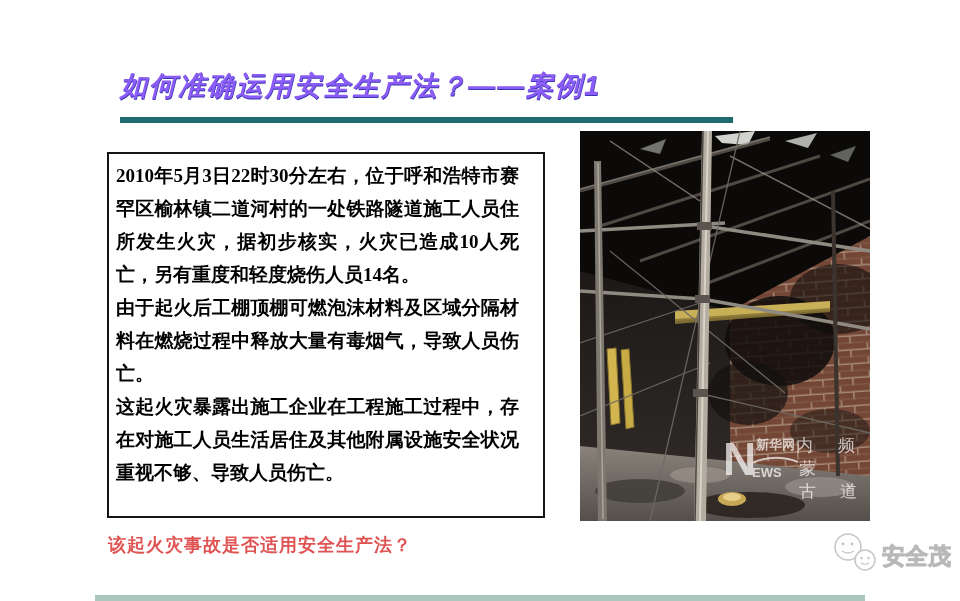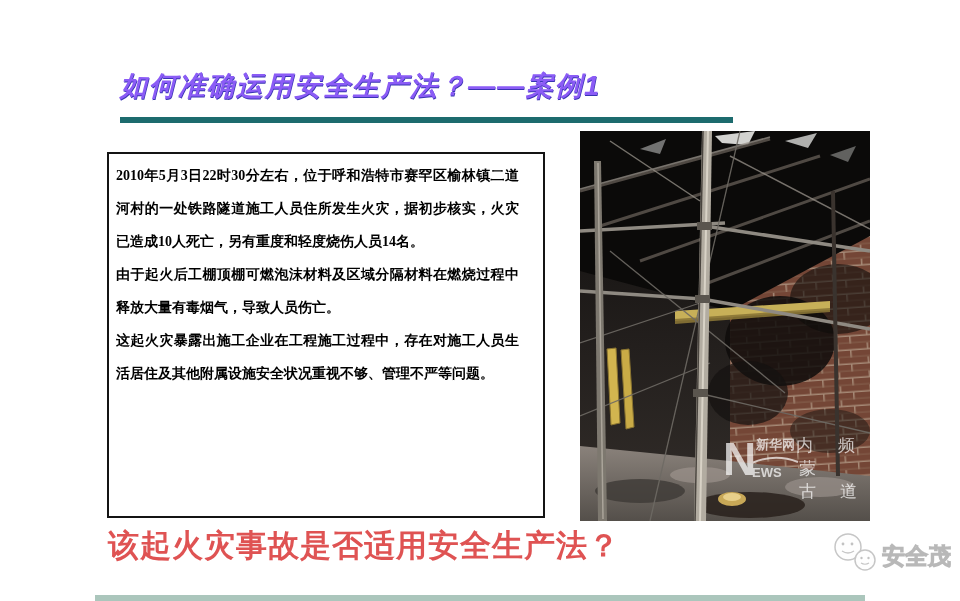--- a/index.html
+++ b/index.html
@@ -5,45 +5,45 @@
   html,body{margin:0;padding:0;background:#888;}
   .slide{position:relative;width:960px;height:601px;background:#ffffff;overflow:hidden;
          font-family:"Liberation Sans",sans-serif;margin:0 auto;}
   .page-title{position:absolute;left:120px;top:68px;width:720px;
          font-size:27px;font-weight:bold;font-style:italic;letter-spacing:2px;
          color:#8b5cf6;text-shadow:0.6px 0.6px 0 #3834b2;white-space:nowrap;}
   .title-underline{position:absolute;left:120px;top:117px;width:613px;height:6px;background:#1d6b6e;}
   .case-textbox{position:absolute;left:107px;top:152px;width:438px;height:366px;
          border:2px solid #141414;box-sizing:border-box;padding:5px 24px 0 7px;
          font-family:"Liberation Serif","DejaVu Serif",serif;font-weight:bold;
-         font-size:14px;line-height:33px;color:#000;overflow:hidden;}
+         font-size:19px;line-height:33px;color:#000;overflow:hidden;}
   .case-textbox p{margin:0;text-align:justify;}
   .photo-frame{position:absolute;left:580px;top:131px;width:290px;height:390px;background:#15120f;}
   .questions{position:absolute;left:108px;top:531px;width:840px;
-         font-size:31px;font-weight:bold;color:#df5353;line-height:29px;
+         font-size:18px;font-weight:bold;color:#df5353;line-height:29px;
          letter-spacing:1px;white-space:nowrap;}
   .questions .q-line{margin:0;}
   .bottom-accent-bar{position:absolute;left:95px;top:595px;width:770px;height:6px;
          background:#8fb3a6;opacity:0.75;}
   .brand-watermark{position:absolute;left:826px;top:531px;width:130px;height:50px;opacity:0.92;}
   .brand-name-text{fill:#ffffff;stroke:#b3b3b3;stroke-width:1px;
          font-family:"Liberation Sans",sans-serif;font-size:23px;font-weight:bold;}
 </style>
 </head>
 <body>
 
 <div class="slide">
 
   <div class="page-title">如何准确运用安全生产法？——案例1</div>
   <div class="title-underline"></div>
 
   <div class="case-textbox">
     <p>2010年5月3日22时30分左右，位于呼和浩特市赛罕区榆林镇二道河村的一处铁路隧道施工人员住所发生火灾，据初步核实，火灾已造成10人死亡，另有重度和轻度烧伤人员14名。</p>
     <p>由于起火后工棚顶棚可燃泡沫材料及区域分隔材料在燃烧过程中释放大量有毒烟气，导致人员伤亡。</p>
-    <p>这起火灾暴露出施工企业在工程施工过程中，存在对施工人员生活居住及其他附属设施安全状况重视不够、管理不严等问题。</p>
+    <p>这起火灾暴露出施工企业在工程施工过程中，存在对施工人员生活居住及其他附属设施安全状况重视不够、导致人员伤亡。</p>
   </div>
 
   <div class="photo-frame">
     <svg width="290" height="390" viewBox="0 0 290 390">
       <defs>
         <linearGradient id="bgGrad" x1="0" y1="0" x2="0" y2="1">
           <stop offset="0" stop-color="#0d0c0b"></stop>
           <stop offset="0.55" stop-color="#231f1d"></stop>
           <stop offset="1" stop-color="#332e2a"></stop>
         </linearGradient>

